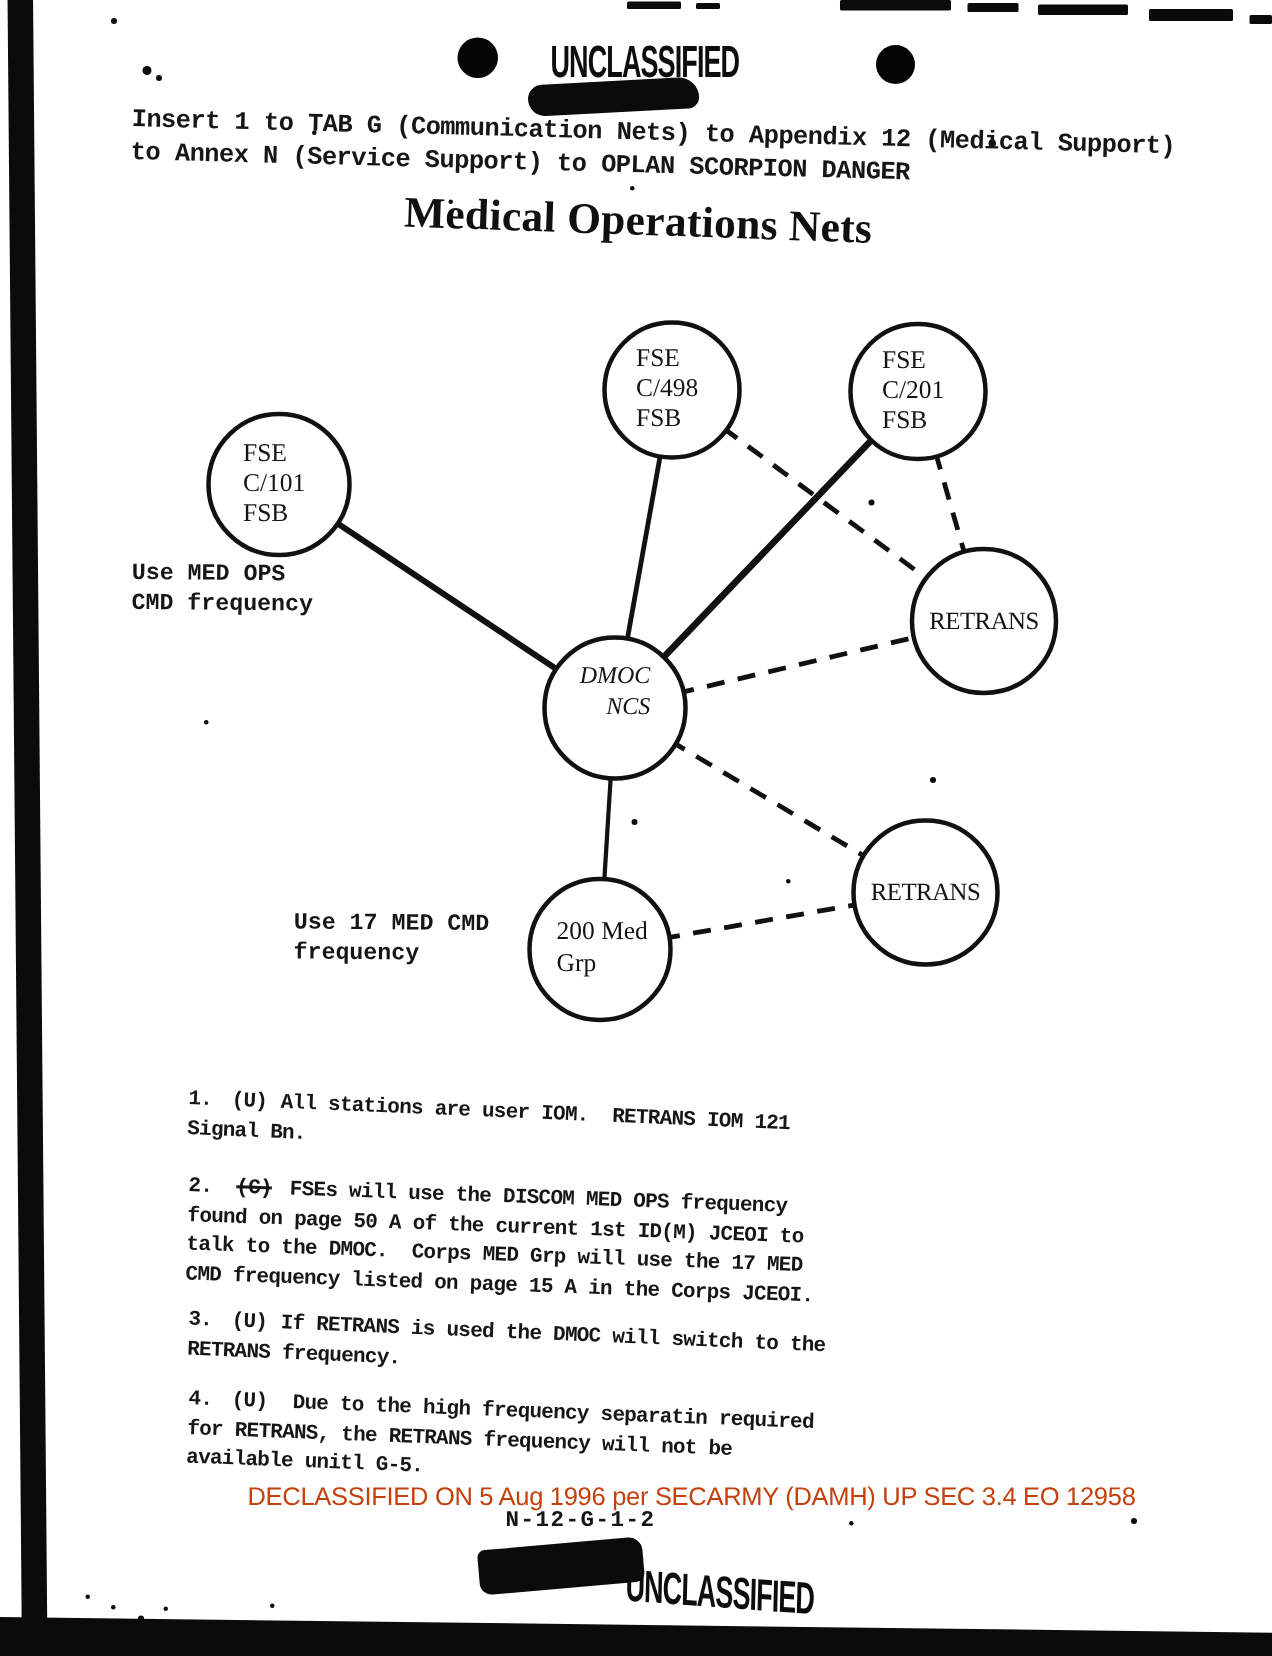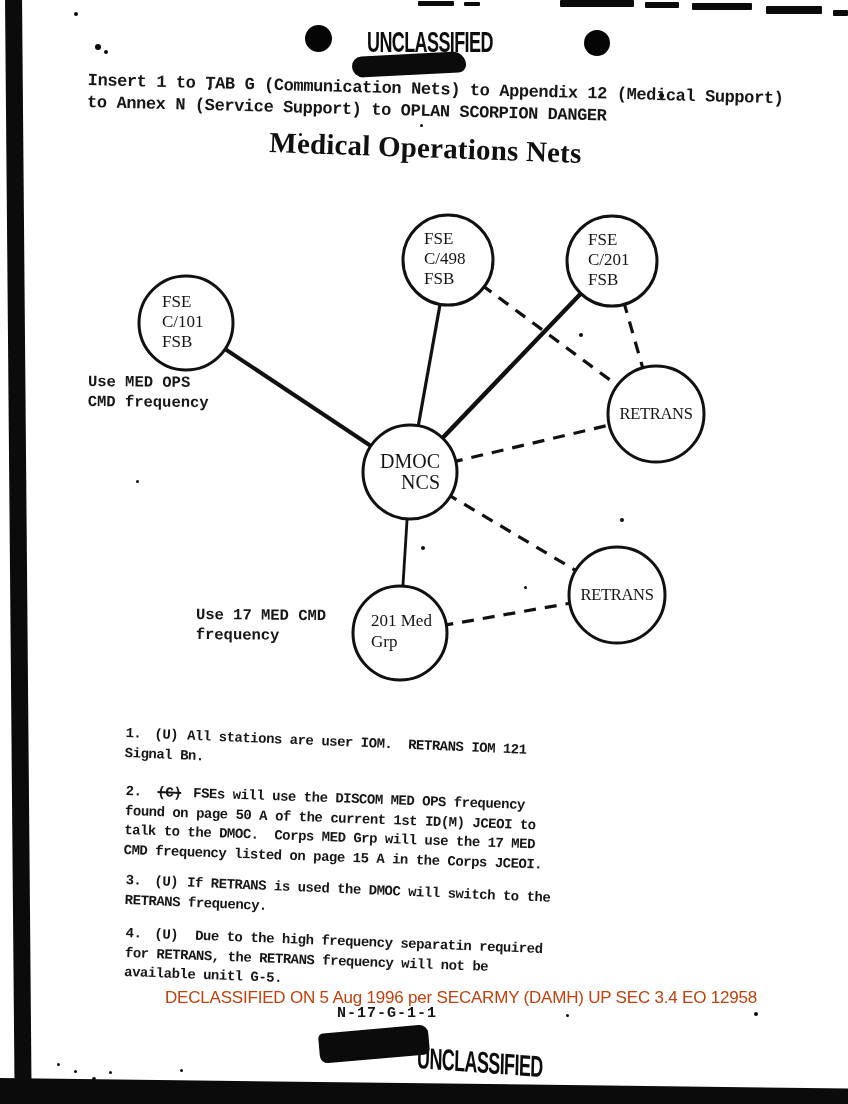--- a/index.html
+++ b/index.html
@@ -134,39 +134,39 @@
 <div class="abs node-label" style="left:162px;top:292px;">FSE
 C/101
 FSB</div>
 <div class="abs node-label" style="left:424px;top:229px;">FSE
 C/498
 FSB</div>
 <div class="abs node-label" style="left:588px;top:230px;">FSE
 C/201
 FSB</div>
 <div class="abs node-label node-center" style="left:609px;top:366px;width:94px;height:96px;font-size:16.5px;letter-spacing:-0.3px;">RETRANS</div>
-<div class="abs node-label node-center" style="left:363px;top:425px;width:94px;height:94px;font-size:20px;line-height:21px;">DMOC
+<div class="abs node-label node-center" style="left:363px;top:414px;width:94px;height:94px;font-size:16px;line-height:21px;font-style:italic;">DMOC
 NCS</div>
 <div class="abs node-label node-center" style="left:569px;top:547px;width:96px;height:96px;font-size:16.5px;letter-spacing:-0.3px;">RETRANS</div>
-<div class="abs node-label" style="left:371px;top:610px;line-height:21px;">201 Med
+<div class="abs node-label" style="left:371px;top:610px;line-height:21px;">200 Med
 Grp</div>
 
 <div class="abs tw ann" style="left:88px;top:372px;">Use MED OPS
 CMD frequency</div>
 <div class="abs tw ann" style="left:196px;top:605px;">Use 17 MED CMD
 frequency</div>
 
 <p class="note tw" style="top:724px;transform:rotate(2.4deg);"><span class="n">1.</span><span class="tag">(U)</span><span class="body">All stations are user IOM.  RETRANS IOM 121
 Signal Bn.</span></p>
 <p class="note tw" style="top:782px;transform:rotate(2deg);"><span class="n">2.</span><span class="tag struck">(C)</span><span class="body">FSEs will use the DISCOM MED OPS frequency
 found on page 50 A of the current 1st ID(M) JCEOI to
 talk to the DMOC.  Corps MED Grp will use the 17 MED
 CMD frequency listed on page 15 A in the Corps JCEOI.</span></p>
 <p class="note tw" style="top:871px;transform:rotate(2.4deg);"><span class="n">3.</span><span class="tag">(U)</span><span class="body">If RETRANS is used the DMOC will switch to the
 RETRANS frequency.</span></p>
 <p class="note tw" style="top:924px;transform:rotate(2.2deg);"><span class="n">4.</span><span class="tag">(U)</span><span class="body"> Due to the high frequency separatin required
 for RETRANS, the RETRANS frequency will not be
 available unitl G-5.</span></p>
 
 <div class="abs declass">DECLASSIFIED ON 5 Aug 1996 per SECARMY (DAMH) UP SEC 3.4 EO 12958</div>
-<div class="abs tw pagenum">N-17-G-1-1</div>
+<div class="abs tw pagenum">N-12-G-1-2</div>
 <div class="abs ink redaction"></div>
 <div class="abs stamp stamp-bottom" style="left:417px;top:1043px;">UNCLASSIFIED</div>
 
 </body></html>

